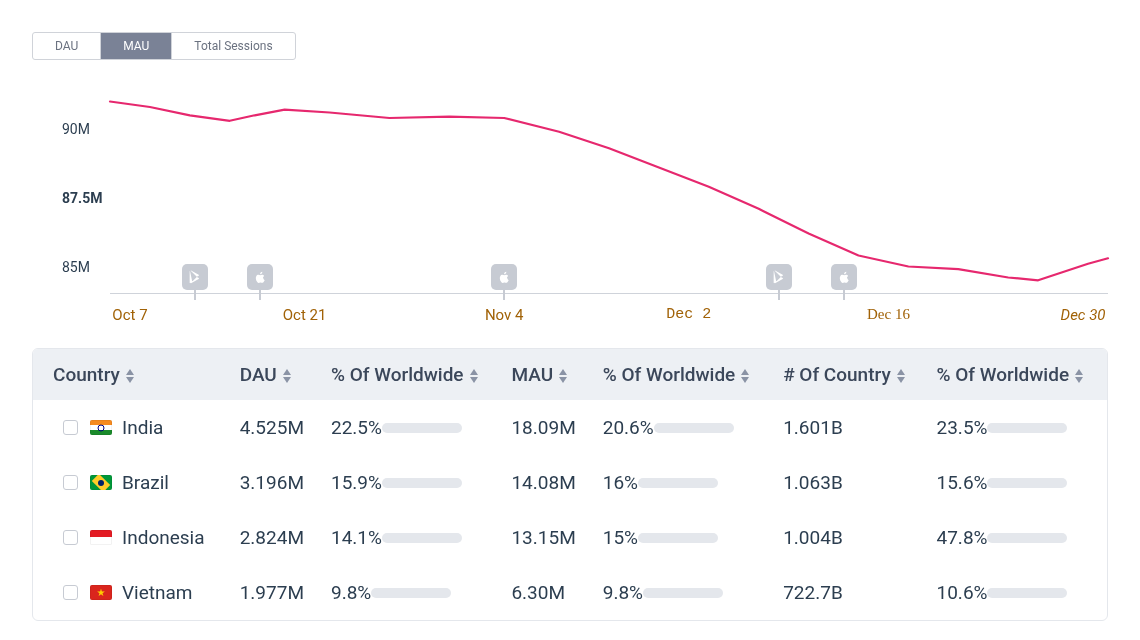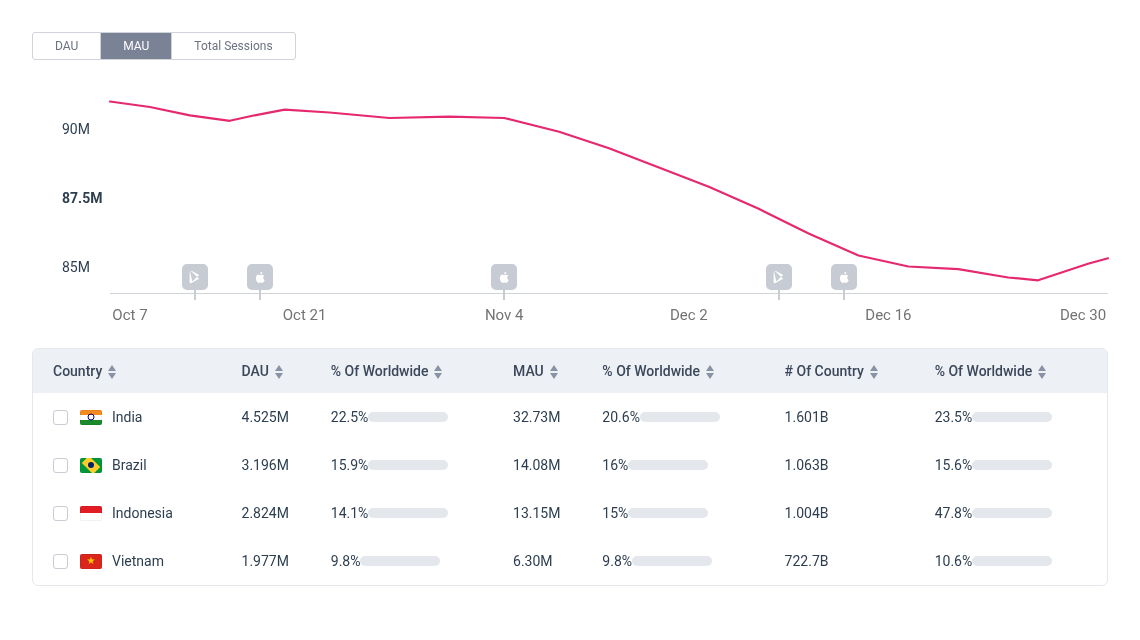--- a/index.html
+++ b/index.html
@@ -72,21 +72,21 @@
   .x-labels {
     position: absolute;
     left: 78px; right: 0;
     top: 232px;
     height: 22px;
   }
   .x-label {
     position: absolute;
     top: 0;
     font-size: 15px;
-    color: #737373;
+    color: #a16207;
     transform: translateX(-50%);
     white-space: nowrap;
   }
   svg.line { position: absolute; left:0; top:0; width:100%; height:100%; overflow: visible; }
   .event-marker {
     position: absolute;
     bottom: -6px;
     transform: translateX(-50%);
     display: flex;
     flex-direction: column;
@@ -109,21 +109,21 @@
   
   .table-wrap {
     margin: 14px 32px 0 32px;
     border: 1px solid #e4e7ec;
     border-radius: 6px;
     overflow: hidden;
   }
   table {
     width: 100%;
     border-collapse: collapse;
-    font-size: 14px;
+    font-size: 19px;
   }
   thead th {
     text-align: left;
     background: #edf0f4;
     font-weight: 500;
     color: #3b475a;
     padding: 14px 10px 14px 10px;
     white-space: nowrap;
   }
   thead th:first-child { padding-left: 20px; }
@@ -145,21 +145,21 @@
   .sort-arrows svg:first-child { margin-bottom: 2px; }
   .checkbox {
     display: inline-block;
     width: 15px; height: 15px;
     border: 1.5px solid #c7cbd3;
     border-radius: 3px;
     margin-right: 12px;
     vertical-align: middle;
     cursor: pointer;
   }
-  .country-cell { display:flex; align-items:center; }
+  .country-cell { display:flex; align-items:center;margin-left:10px; }
   .flag {
     width: 22px; height: 15px;
     border-radius: 2px;
     margin-right: 10px;
     display:inline-block;
     position: relative;
     overflow: hidden;
     box-shadow: 0 0 0 0.5px rgba(0,0,0,0.1) inset;
   }
   .flag-in { background: linear-gradient(#f58a1f 0 33.3%, #ffffff 33.3% 66.6%, #1a8a2b 66.6% 100%); }
@@ -247,23 +247,23 @@
               <path d="M16.5 13.5c0-2 1.6-3 1.7-3.1-0.9-1.4-2.4-1.6-2.9-1.6-1.2-0.1-2.4 0.7-3 0.7-0.6 0-1.6-0.7-2.6-0.7-1.3 0-2.6 0.8-3.3 2-1.4 2.5-0.4 6.1 1 8.1 0.7 1 1.5 2.1 2.6 2 1 0 1.4-0.7 2.7-0.7 1.2 0 1.6 0.7 2.7 0.6 1.1 0 1.8-1 2.5-2 0.8-1.1 1.1-2.2 1.1-2.3 0 0-2.1-0.8-2.1-3zM14.6 6.8c0.6-0.7 1-1.7 0.9-2.8-0.9 0-1.9 0.6-2.5 1.3-0.5 0.6-1 1.7-0.9 2.7 1 0.1 2-0.5 2.5-1.2z"></path>
             </svg>
           </div>
           <div class="stem"></div>
         </div>
       </div>
     <div class="x-labels" id="x-labels">
         <div class="x-label" style="left: 2%;">Oct 7</div>
         <div class="x-label" style="left: 19.5%;">Oct 21</div>
         <div class="x-label" style="left: 39.5%;">Nov 4</div>
-        <div class="x-label" style="left: 58%;">Dec 2</div>
-        <div class="x-label" style="left: 78%;">Dec 16</div>
-        <div class="x-label" style="left: 97.5%;">Dec 30</div>
+        <div class="x-label" style="left: 58%; font-family: Liberation Mono, monospace;">Dec 2</div>
+        <div class="x-label" style="left: 78%; font-family: Liberation Serif, serif;">Dec 16</div>
+        <div class="x-label" style="left: 97.5%; font-style: italic;">Dec 30</div>
       </div>
   </div>
 
   
   <div class="table-wrap">
     <table>
       <thead>
         <tr>
           <th class="th-click"><span>Country</span><span class="sort-arrows">
                 <svg viewBox="0 0 8 6">
@@ -332,21 +332,21 @@
                 <span>India</span>
               </div>
             </td>
             <td>4.525M</td>
             <td>
               <div class="pct-cell">
                 <span>22.5%</span>
                 <span class="bar"><span class="bar-fill" style="width:45%"></span></span>
               </div>
             </td>
-            <td>32.73M</td>
+            <td>18.09M</td>
             <td>
               <div class="pct-cell">
                 <span>20.6%</span>
                 <span class="bar"><span class="bar-fill" style="width:41%"></span></span>
               </div>
             </td>
             <td>1.601B</td>
             <td>
               <div class="pct-cell">
                 <span>23.5%</span>

